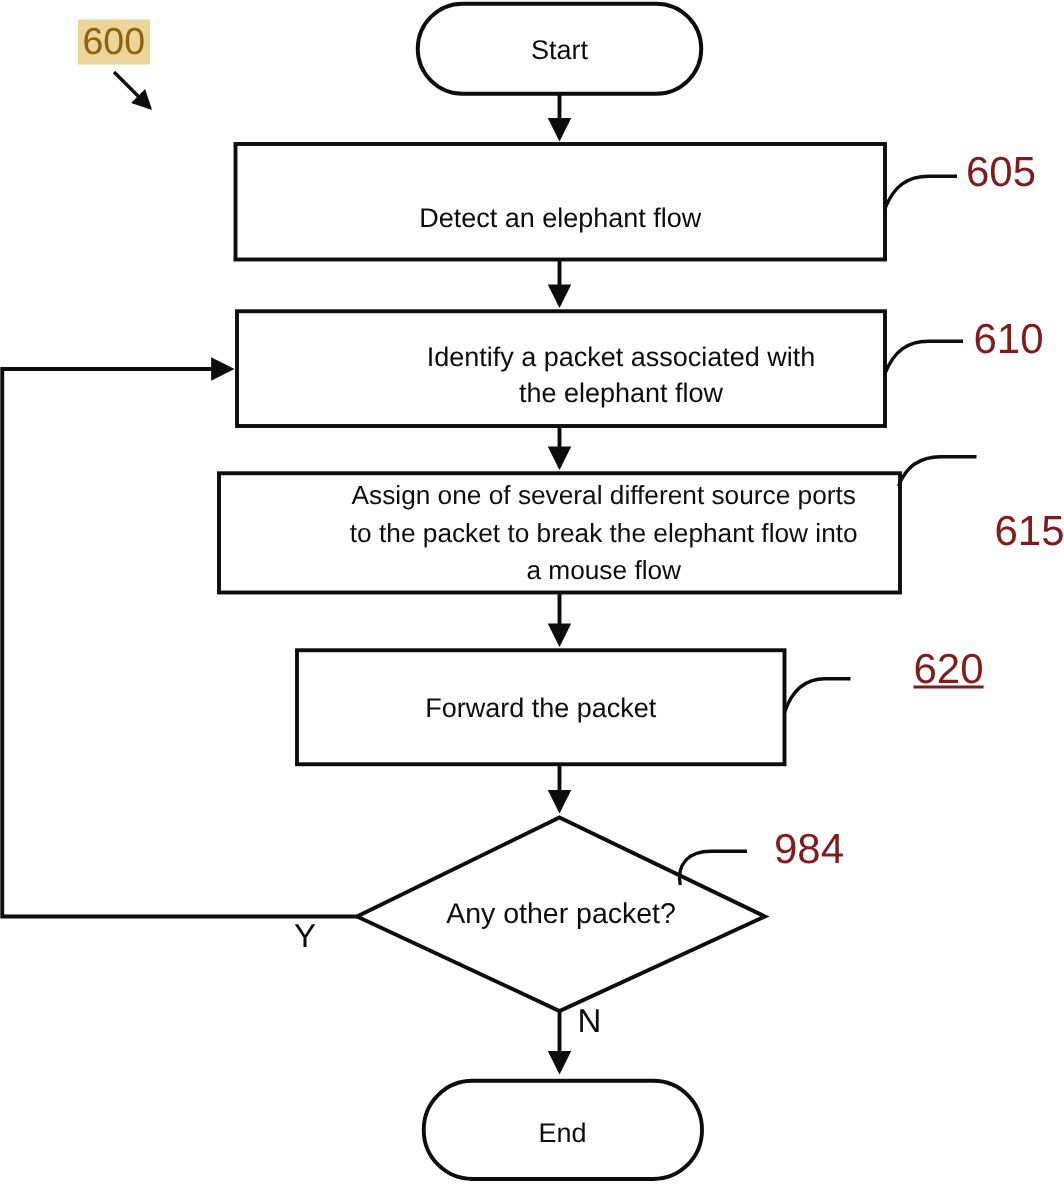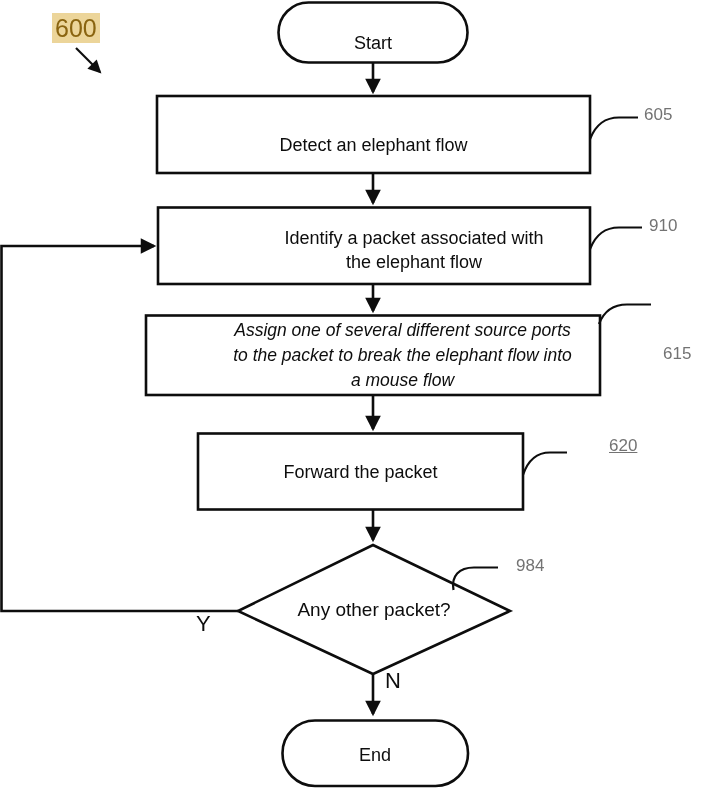--- a/index.html
+++ b/index.html
@@ -39,23 +39,23 @@
     text-align: center;
     white-space: pre-line;
     font-size: 18px;
     line-height: 24px;
     color: #0d0d0d;
   }
   .node-label.small { font-size: 17.5px; line-height: 25px; }
   .node-label.decision-size { font-size: 19px; }
   .ref-label {
     position: absolute;
-    font-size: 17px;
+    font-size: 28px;
     line-height: 30px;
-    color: #737373;
+    color: #7f1d1d;
     white-space: nowrap;
   }
   .branch-label {
     position: absolute;
     font-size: 22px;
     line-height: 24px;
     color: #0d0d0d;
   }
   .fig-ref {
     position: absolute;
@@ -106,39 +106,39 @@
 
     <path class="shape" d="M373,674.5 L373,714" marker-end="url(#ah)"></path>
 
     <path class="shape" d="M238,611 L1.5,611 L1.5,246 L154,246" marker-end="url(#ah)"></path>
 
     <rect class="shape" x="282.5" y="720.5" width="185.5" height="65.5" rx="32.5" ry="32.5"></rect>
   </svg>
 
   <span class="fig-ref">600</span>
 
-  <div class="node-label" style="left:278px; top:12px; width:190px; height:61px;">Start</div>
+  <div class="node-label" style="left:278px; top:2px; width:190px; height:61px;">Start</div>
 
   <div class="node-label" style="left:157px; top:96px; width:433px; height:98px;">Detect an elephant flow</div>
 
   <div class="node-label" style="left:158px; top:211px; width:512px; height:77px;">Identify a packet associated with
 the elephant flow</div>
 
-  <div class="node-label small" style="left:146px; top:315px; width:513px; height:80px;font-style:italic;">Assign one of several different source ports
+  <div class="node-label small" style="left:146px; top:315px; width:513px; height:80px;">Assign one of several different source ports
 to the packet to break the elephant flow into
 a mouse flow</div>
 
   <div class="node-label decision-size" style="left:238px; top:545px; width:272px; height:129px;">Any other packet?</div>
 
   <div class="node-label" style="left:198px; top:433px; width:325px; height:77px;">Forward the packet</div>
 
   <div class="node-label" style="left:282px; top:720px; width:186px; height:70px;text-align:center;">End</div>
 
   <span class="ref-label" style="left:644px; top:100px;">605</span>
-  <span class="ref-label" style="left:649px; top:211px;">910</span>
+  <span class="ref-label" style="left:649px; top:211px;">610</span>
   <span class="ref-label" style="left:663px; top:300px;margin-top:39px;">615</span>
   <span class="ref-label" style="left:609px; top:431px;text-decoration:underline;">620</span>
   <span class="ref-label" style="left:516px; top:551px;">984</span>
 
   <span class="branch-label" style="left:196px; top:612px;">Y</span>
   <span class="branch-label" style="left:385px; top:669px;">N</span>
 
 </div>
 
 </body></html>

